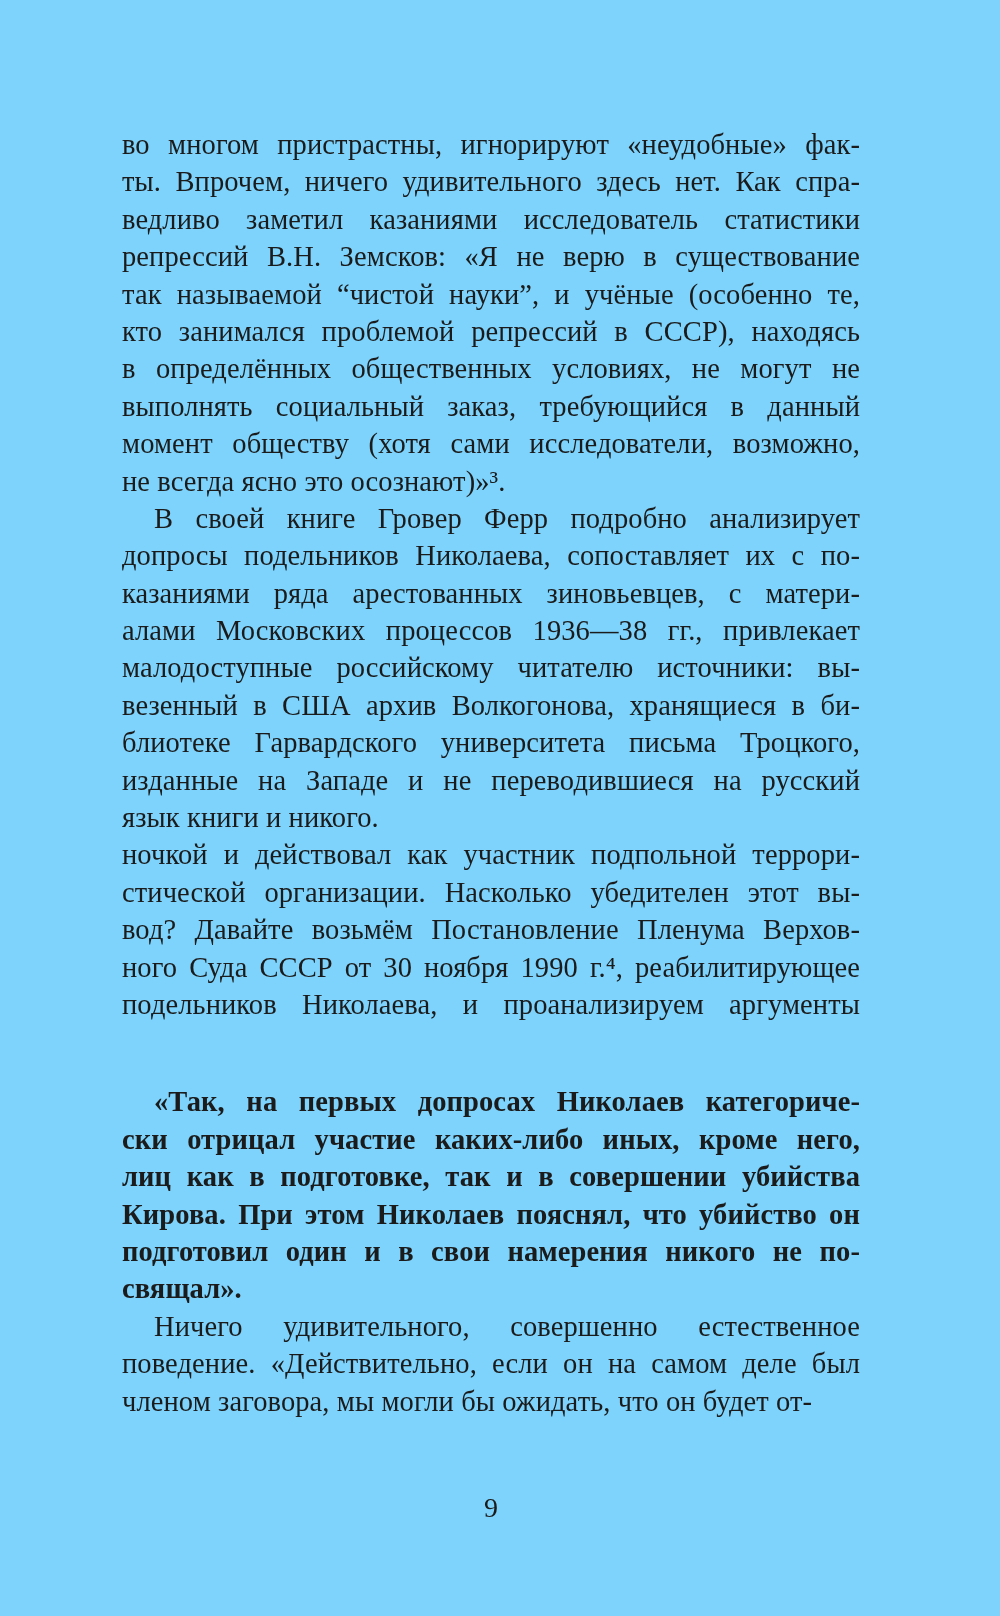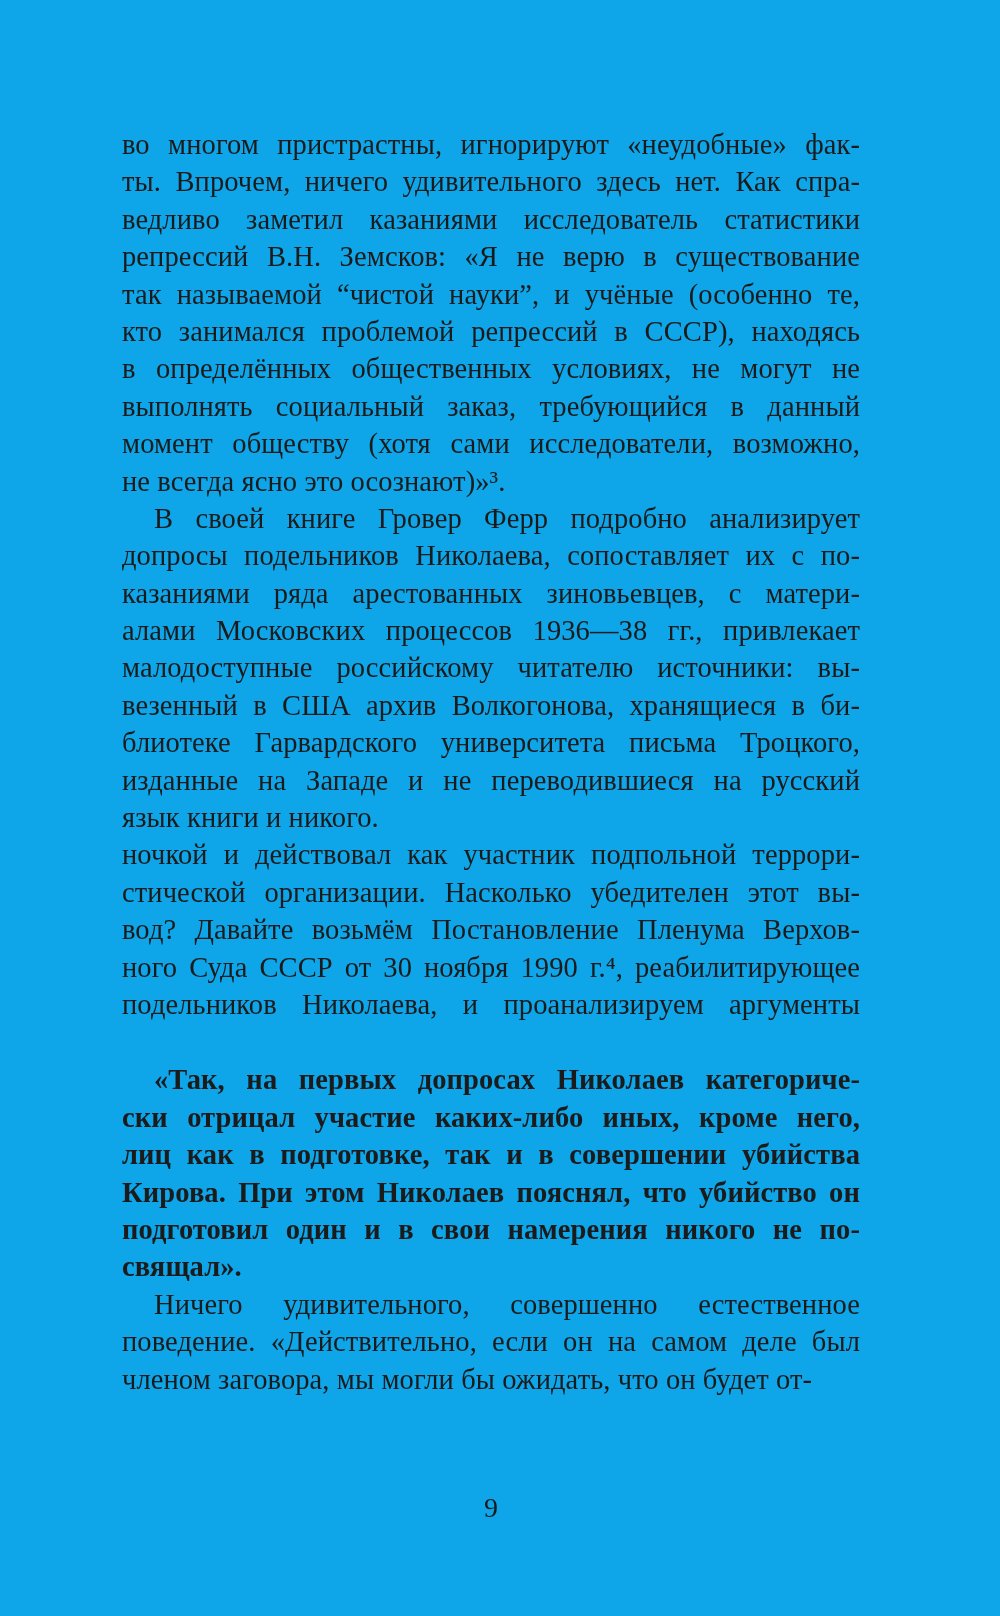--- a/index.html
+++ b/index.html
@@ -4,37 +4,37 @@
 <style>
   html, body {
     margin: 0;
     padding: 0;
     background: #ffffff;
   }
   .book-page {
     position: relative;
     width: 1000px;
     height: 1616px;
-    background: #0ea5e9;
+    background: #7dd3fc;
     font-family: "Liberation Serif", "DejaVu Serif", serif;
     color: #1b1b1b;
     overflow: hidden;
   }
   .text-block {
     position: absolute;
     left: 122px;
     top: 126px;
     width: 738px;
   }
   .paragraph {
     margin: 0;
     padding: 0;
   }
   .paragraph.gap {
-    margin-top: 38px;
+    margin-top: 60px;
   }
   .paragraph.bold .line {
     font-weight: 700;
   }
   .line {
     font-size: 28.5px;
     line-height: 37.4px;
     height: 37.4px;
     text-align: justify;
     text-align-last: justify;

